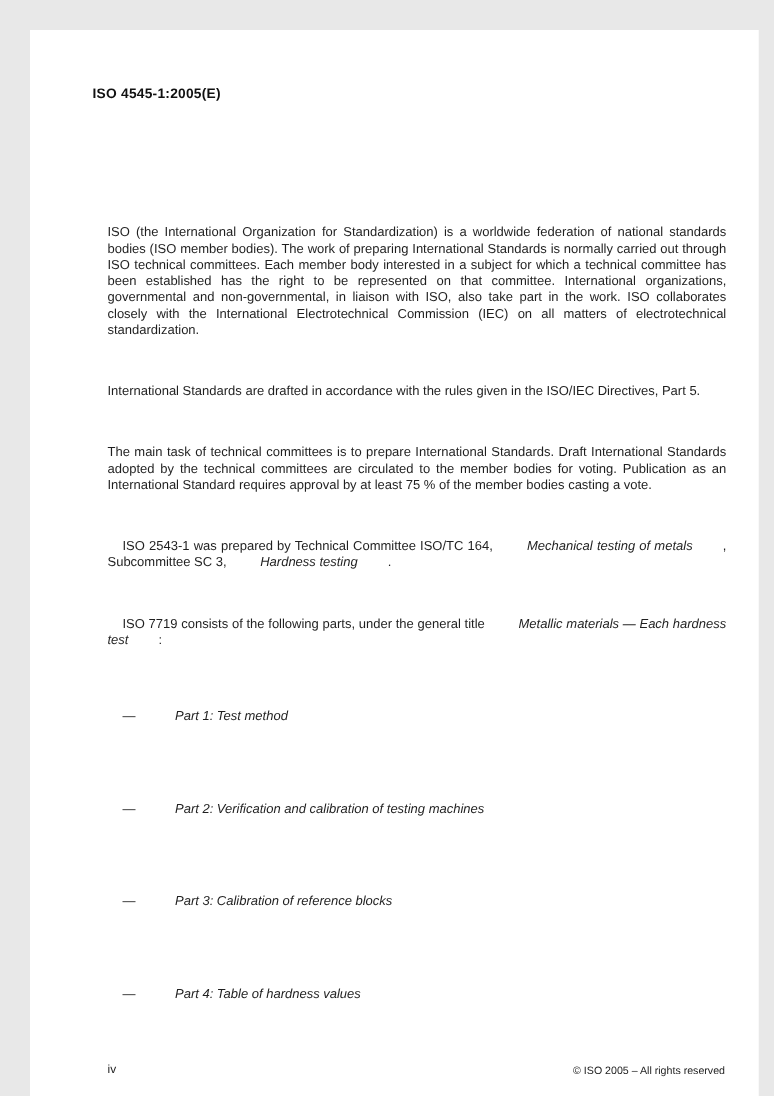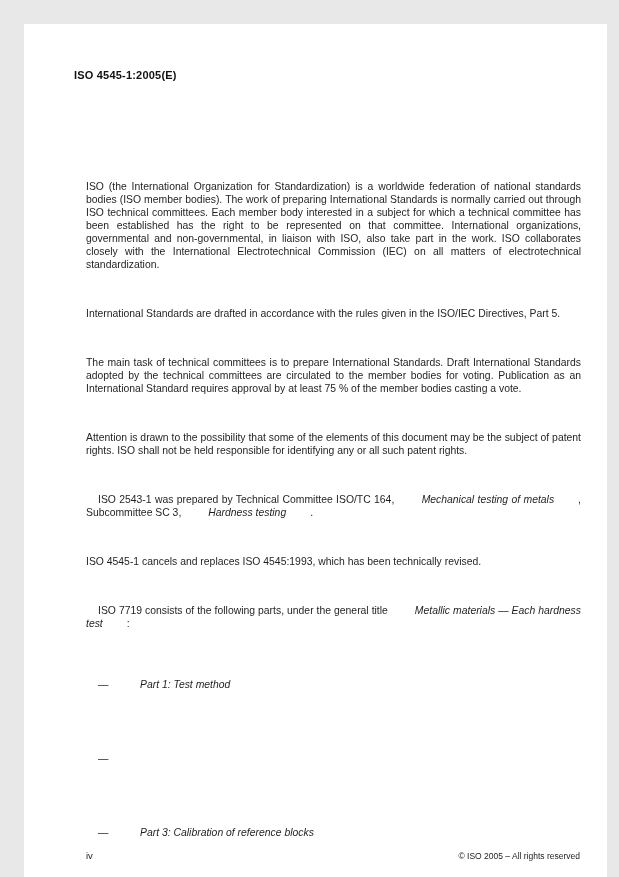--- a/index.html
+++ b/index.html
@@ -74,34 +74,33 @@
   <div class="doc-header">ISO 4545-1:2005(E)</div>
 
   <div class="content">
 
     <p>ISO (the International Organization for Standardization) is a worldwide federation of national standards bodies (ISO member bodies). The work of preparing International Standards is normally carried out through ISO technical committees. Each member body interested in a subject for which a technical committee has been established has the right to be represented on that committee. International organizations, governmental and non-governmental, in liaison with ISO, also take part in the work. ISO collaborates closely with the International Electrotechnical Commission (IEC) on all matters of electrotechnical standardization.</p>
 
     <p>International Standards are drafted in accordance with the rules given in the ISO/IEC Directives, Part 5.</p>
 
     <p>The main task of technical committees is to prepare International Standards. Draft International Standards adopted by the technical committees are circulated to the member bodies for voting. Publication as an International Standard requires approval by at least 75 % of the member bodies casting a vote.</p>
 
-    <p>Attention is drawn to the possibility that some of the elements of this document may be the subject of patent rights. ISO shall not be held responsible for identifying any or all such patent rights.</p>
 
     <p><span>ISO 2543-1 was prepared by Technical Committee ISO/TC 164, </span><i>Mechanical testing of metals</i><span>, Subcommittee SC 3, </span><i>Hardness testing</i><span>.</span></p>
 
-    <p>ISO 4545-1 cancels and replaces ISO 4545:1993, which has been technically revised.</p>
 
     <p><span>ISO 7719 consists of the following parts, under the general title </span><i>Metallic materials — Each hardness test</i><span>:</span></p>
 
     <div class="list-item">
       <span class="dash">—</span>
       <span class="li-text">Part 1: Test method</span>
     </div>
     <div class="list-item">
       <span class="dash">—</span>
+      <span class="li-text">Part 2: Verification and calibration of testing machines</span>
     </div>
     <div class="list-item">
       <span class="dash">—</span>
       <span class="li-text">Part 3: Calibration of reference blocks</span>
     </div>
     <div class="list-item">
       <span class="dash">—</span>
       <span class="li-text">Part 4: Table of hardness values</span>
     </div>
   </div>

